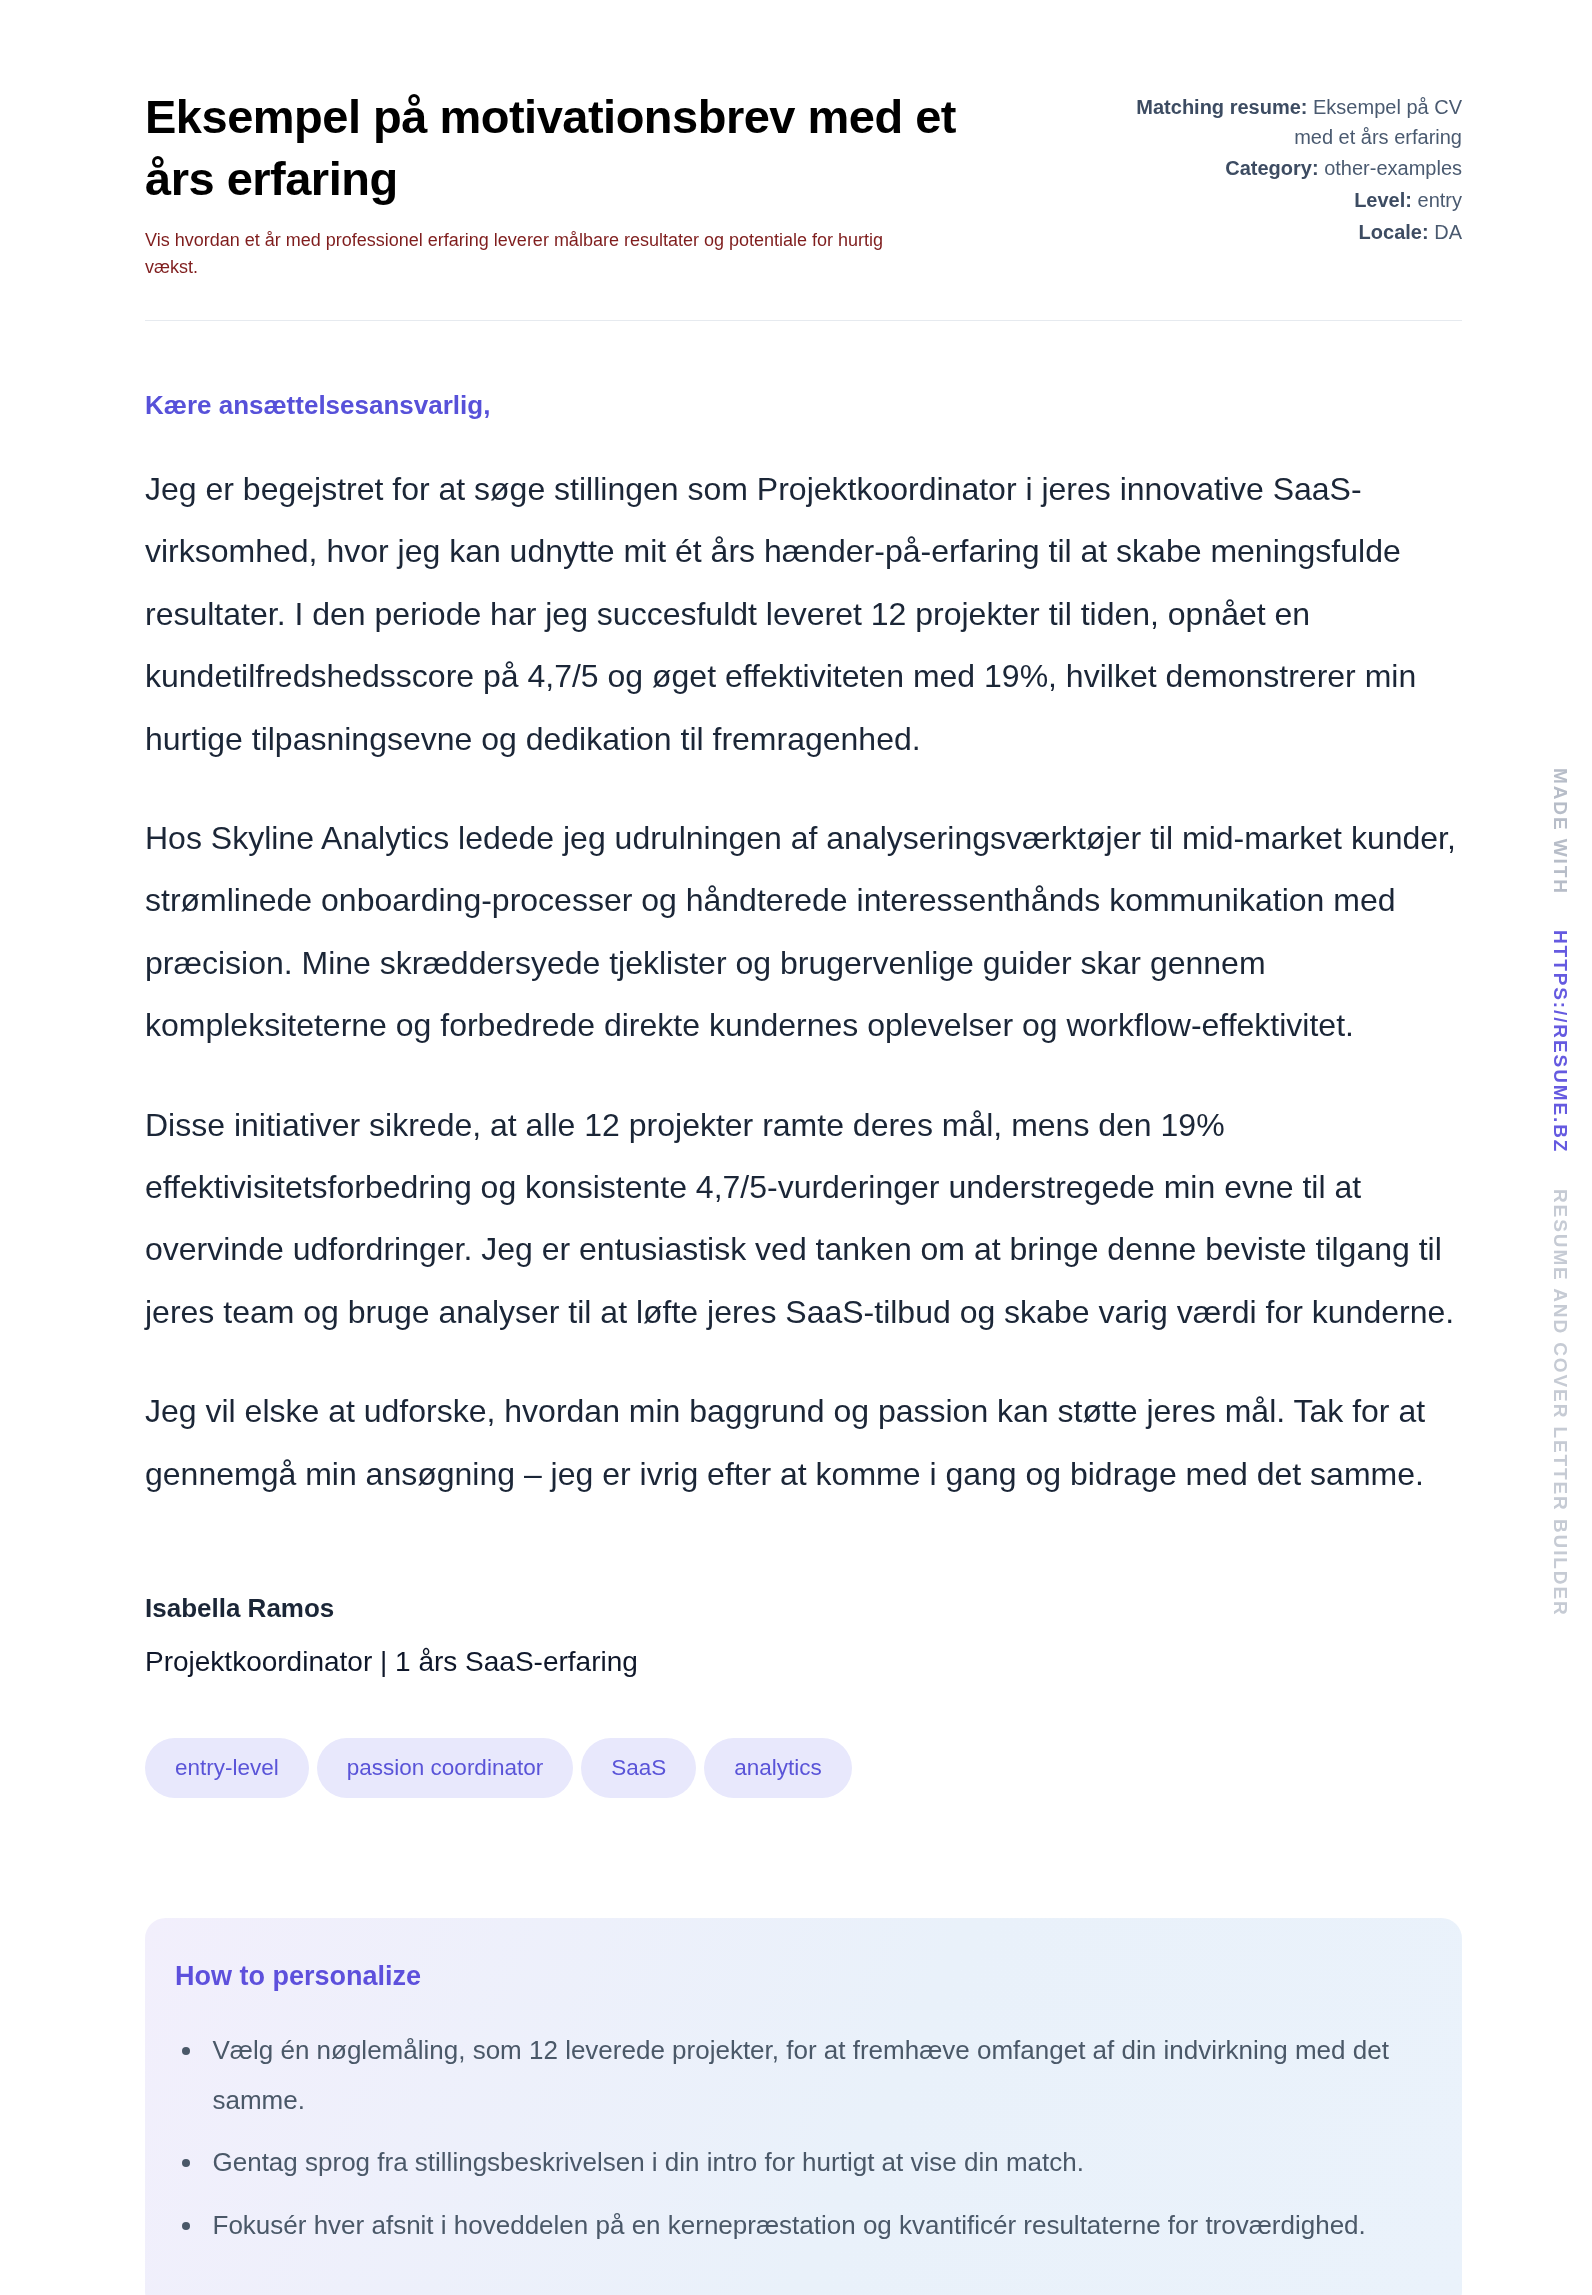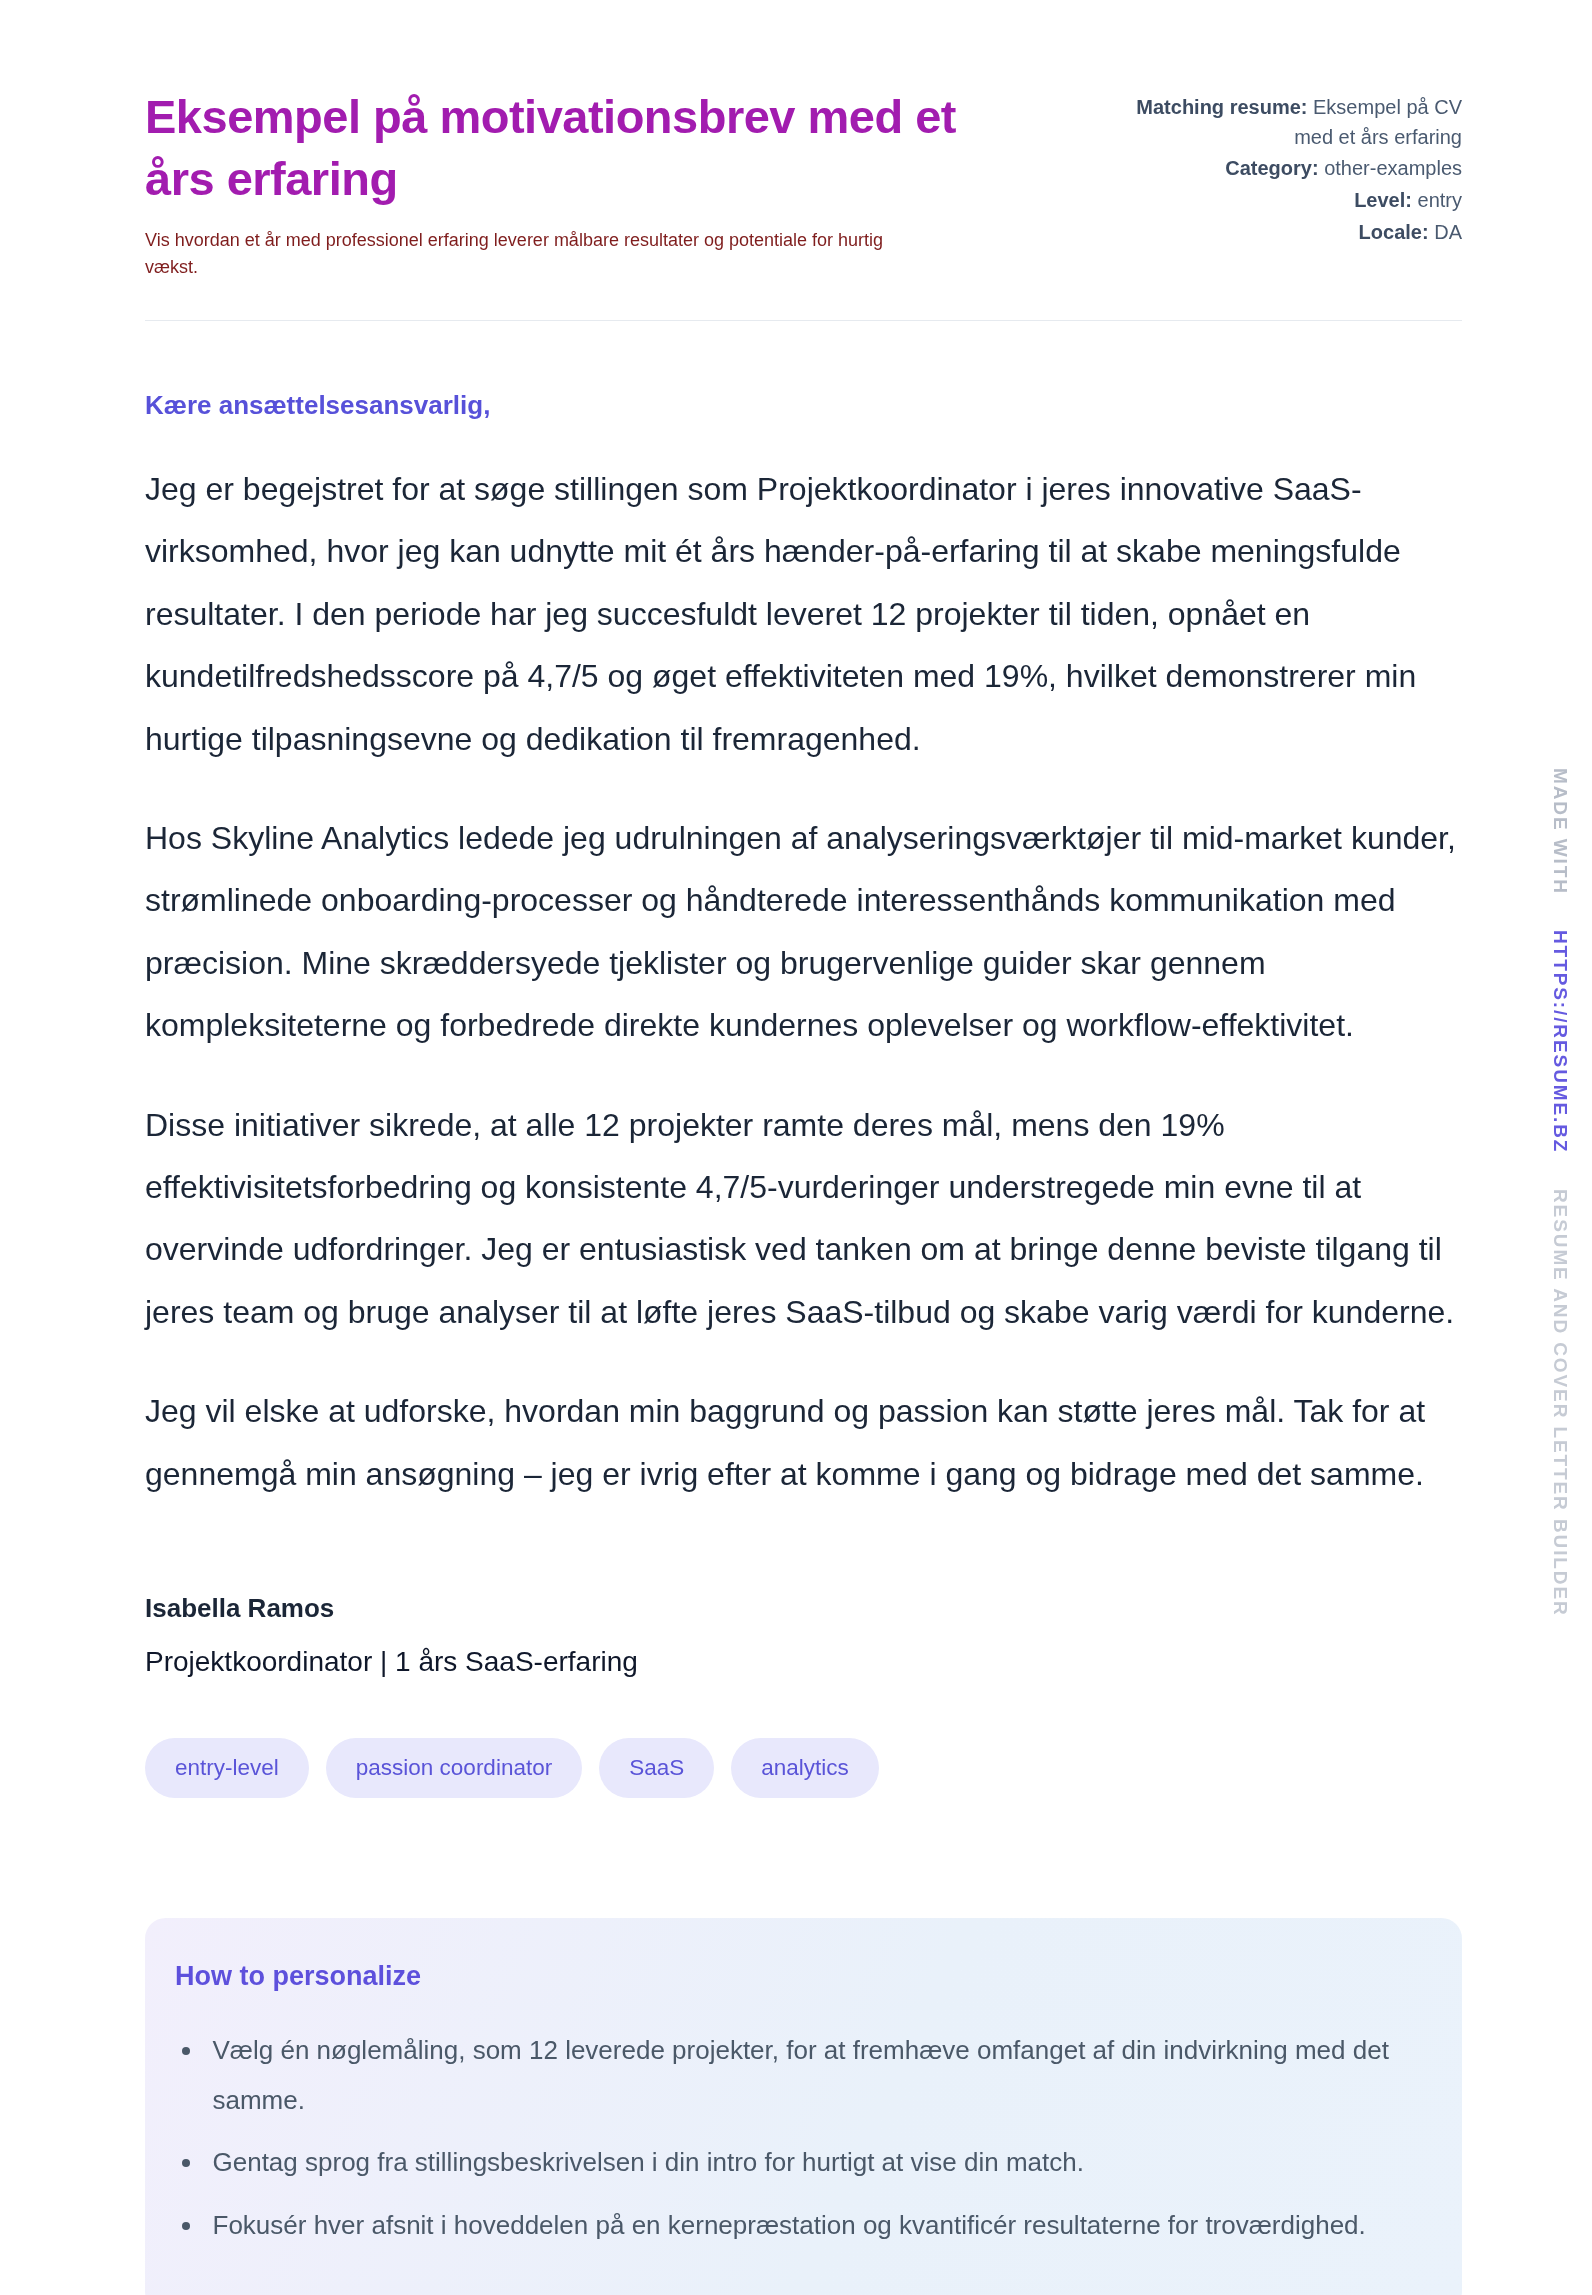--- a/index.html
+++ b/index.html
@@ -18,21 +18,21 @@
     position: relative;
   }
   
   .header { display: flex; justify-content: space-between; align-items: flex-start; gap: 37px; }
   .title {
     margin: 0;
     font-size: 47px;
     font-weight: bold;
     line-height: 1.32;
     letter-spacing: -0.5px;
-    color: #a21caf;
+    color: #000000;
     max-width: 843px;
   }
   .subtitle {
     margin: 17px 0 0;
     font-size: 18px;
     font-weight: normal;
     line-height: 1.5;
     color: #7f1d1d;
     max-width: 768px;
   }
@@ -59,21 +59,21 @@
   .para {
     margin: 37px 0 0;
     font-size: 32px;
     line-height: 1.95;
     color: #1b2637;
     max-width: 1316px;
   }
   .sig-name { margin: 88px 0 0; font-size: 26px; font-weight: bold; color: #1b2637; }
   .sig-role { margin: 22.5px 0 0; font-size: 28px; color: #0f172a; }
   
-  .tags { display: flex; gap: 17px; margin-top: 60px; }
+  .tags { display: flex; gap: 8px; margin-top: 60px; }
   .tag {
     display: inline-block;
     background: #e8e8fc;
     color: #5a54d8;
     font-size: 22.5px;
     padding: 17px 30px;
     border-radius: 34px;
     cursor: pointer;
   }
   

